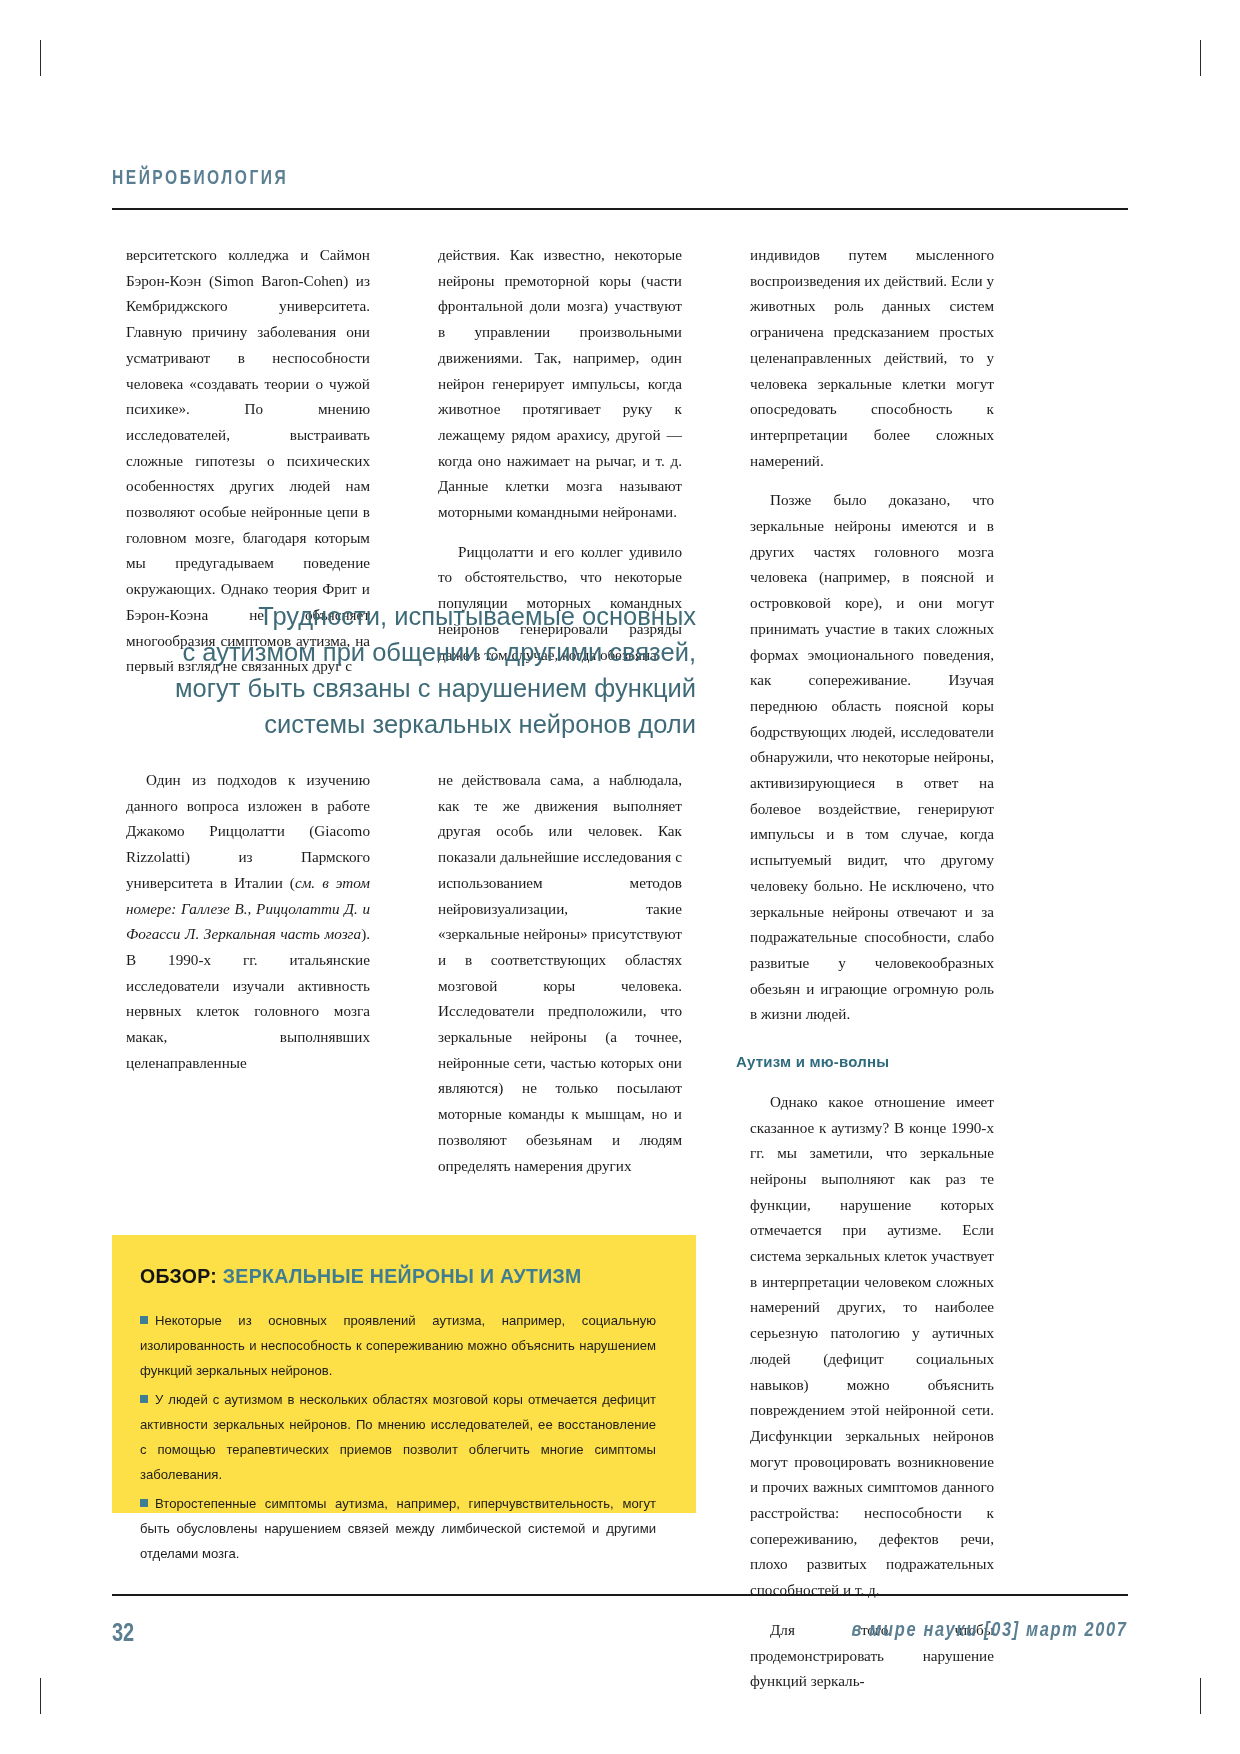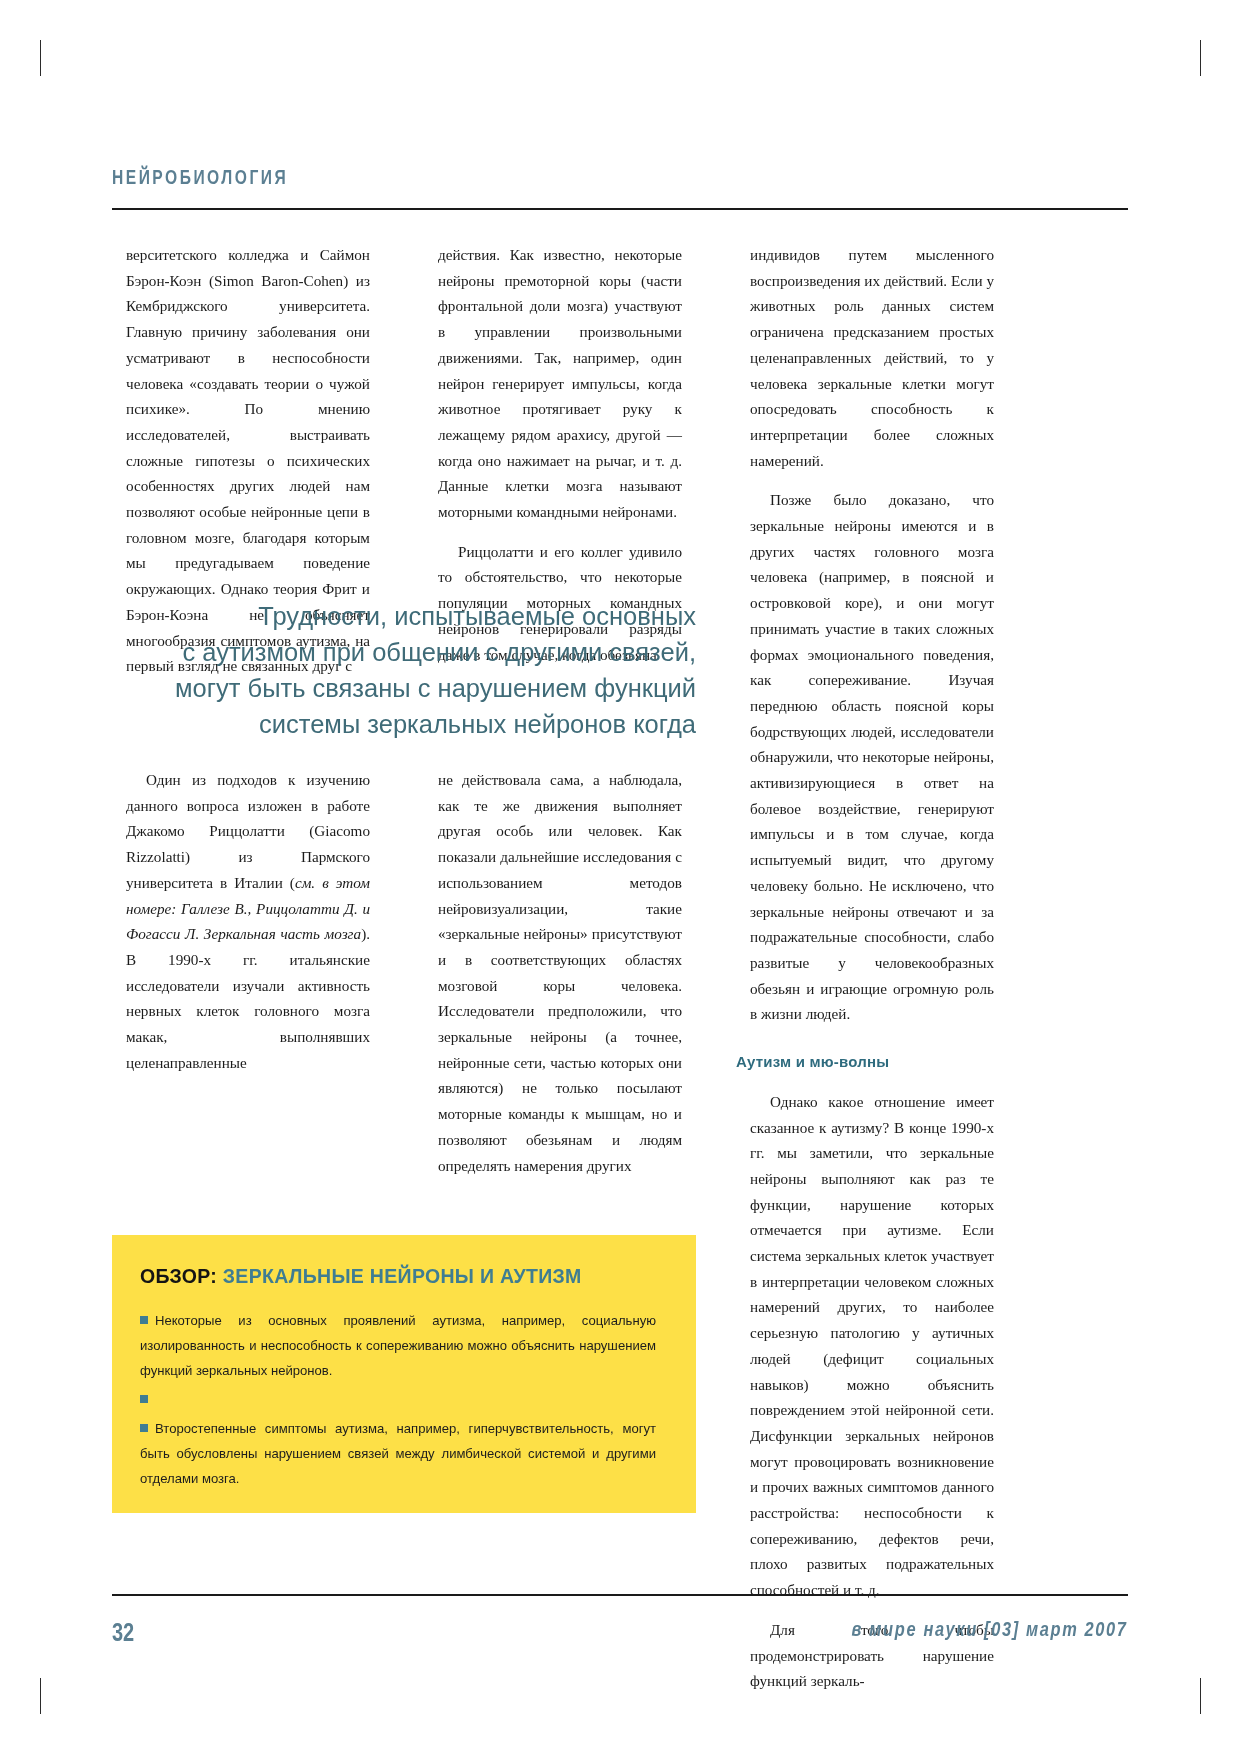--- a/index.html
+++ b/index.html
@@ -189,39 +189,39 @@
     <p class="indent">Позже было доказано, что зеркальные нейроны имеются и в других частях головного мозга человека (например, в поясной и островковой коре), и они могут принимать участие в таких сложных формах эмоционального поведения, как сопереживание. Изучая переднюю область поясной коры бодрствующих людей, исследователи обнаружили, что некоторые нейроны, активизирующиеся в ответ на болевое воздействие, генерируют импульсы и в том случае, когда испытуемый видит, что другому человеку больно. Не исключено, что зеркальные нейроны отвечают и за подражательные способности, слабо развитые у человекообразных обезьян и играющие огромную роль в жизни людей.</p>
     <h3 class="subhead">Аутизм и мю-волны</h3>
     <p class="indent">Однако какое отношение имеет сказанное к аутизму? В конце 1990-х гг. мы заметили, что зеркальные нейроны выполняют как раз те функции, нарушение которых отмечается при аутизме. Если система зеркальных клеток участвует в интерпретации человеком сложных намерений других, то наиболее серьезную патологию у аутичных людей (дефицит социальных навыков) можно объяснить повреждением этой нейронной сети. Дисфункции зеркальных нейронов могут провоцировать возникновение и прочих важных симптомов данного расстройства: неспособности к сопереживанию, дефектов речи, плохо развитых подражательных способностей и т. д.</p>
     <p class="indent">Для того чтобы продемонстрировать нарушение функций зеркаль-</p>
   </div>
 
   <div class="pullquote">
     <div>Трудности, испытываемые основных</div>
     <div>с аутизмом при общении с другими связей,</div>
     <div>могут быть связаны с нарушением функций</div>
-    <div>системы зеркальных нейронов когда</div>
+    <div>системы зеркальных нейронов доли</div>
   </div>
 
   <div class="col col-1 blk-b">
     <p class="indent"><span>Один из подходов к изучению данного вопроса изложен в работе Джакомо Риццолатти (Giacomo Rizzolatti) из Пармского университета в Италии (</span><span class="em">см. в этом номере: Галлезе В., Риццолатти Д. и Фогасси Л. Зеркальная часть мозга</span><span>). В 1990-х гг. итальянские исследователи изучали активность нервных клеток головного мозга макак, выполнявших целенаправленные</span></p>
   </div>
 
   <div class="col col-2 blk-b">
     <p>не действовала сама, а наблюдала, как те же движения выполняет другая особь или человек. Как показали дальнейшие исследования с использованием методов нейровизуализации, такие «зеркальные нейроны» присутствуют и в соответствующих областях мозговой коры человека. Исследователи предположили, что зеркальные нейроны (а точнее, нейронные сети, частью которых они являются) не только посылают моторные команды к мышцам, но и позволяют обезьянам и людям определять намерения других</p>
   </div>
 
   <div class="overview">
     <div class="overview-title">
       <span class="dark">ОБЗОР:</span>
       <span class="teal">ЗЕРКАЛЬНЫЕ НЕЙРОНЫ И АУТИЗМ</span>
     </div>
     <div class="ov-list">
       <div class="ov-item"><span class="ov-bullet"></span><span>Некоторые из основных проявлений аутизма, например, социальную изолированность и неспособность к сопереживанию можно объяснить нарушением функций зеркальных нейронов.</span></div>
-      <div class="ov-item"><span class="ov-bullet"></span></div>
+      <div class="ov-item"><span class="ov-bullet"></span><span>У людей с аутизмом в нескольких областях мозговой коры отмечается дефицит активности зеркальных нейронов. По мнению исследователей, ее восстановление с помощью терапевтических приемов позволит облегчить многие симптомы заболевания.</span></div>
       <div class="ov-item"><span class="ov-bullet"></span><span>Второстепенные симптомы аутизма, например, гиперчувствительность, могут быть обусловлены нарушением связей между лимбической системой и другими отделами мозга.</span></div>
     </div>
   </div>
 
   <div class="rule-bottom"></div>
   <div class="folio folio-page">32</div>
   <div class="folio folio-issue">в мире науки [03] март  2007</div>
 
 </div>
 

